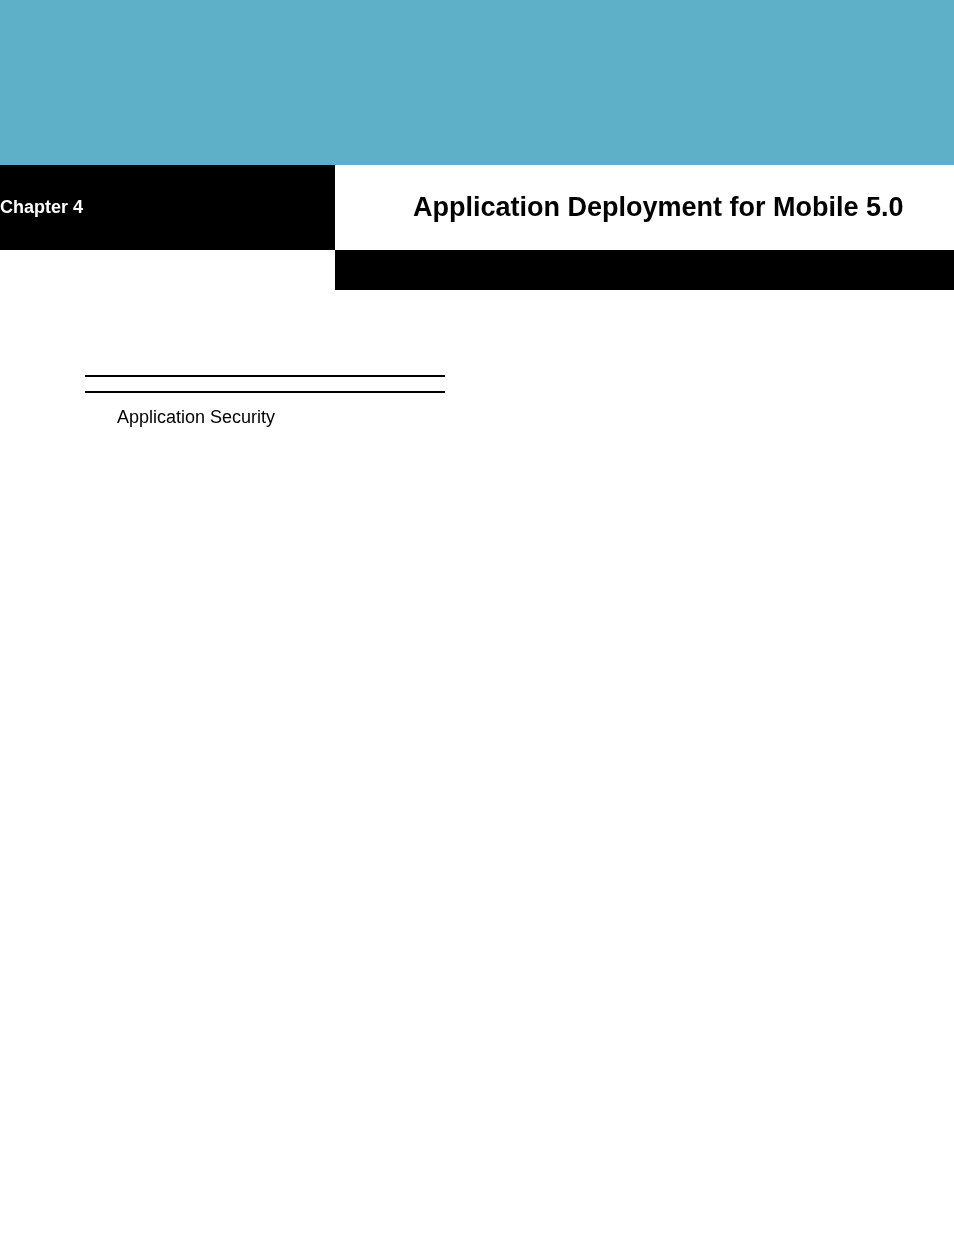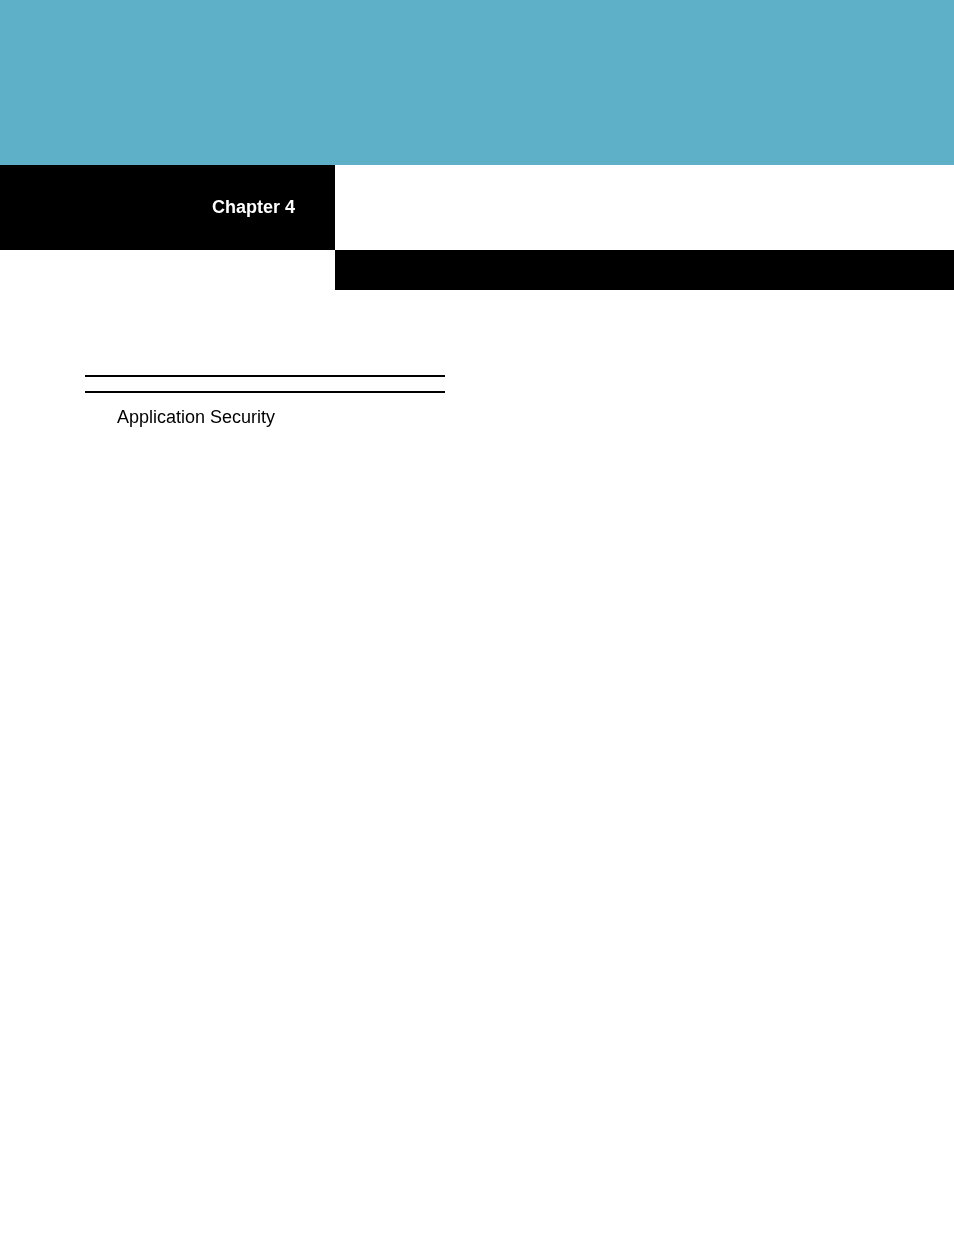--- a/index.html
+++ b/index.html
@@ -24,21 +24,20 @@
       height: 85px;
       display: flex;
     }
     .chapter-label-box {
       width: 335px;
       height: 85px;
       background: #000000;
       color: #ffffff;
       display: flex;
       align-items: center;
-      justify-content: flex-end;
       padding-right: 40px;
       font-weight: bold;
       font-size: 18px;
       font-stretch: condensed;
     }
     .chapter-title-box {
       flex: 1;
       height: 85px;
       background: #ffffff;
       display: flex;
@@ -91,20 +90,23 @@
   </style>
 </head>
 <body>
 
 <div class="top-banner"></div>
 
 <div class="chapter-row">
   <div class="chapter-label-box">
     <span>Chapter 4</span>
   </div>
+  <div class="chapter-title-box">
+    <span>Application Deployment for Mobile 5.0</span>
+  </div>
 </div>
 
 <div class="black-bar-row">
   <div class="black-bar-spacer"></div>
   <div class="black-bar"></div>
 </div>
 
 <div class="content">
   <div class="section-divider"></div>
 

